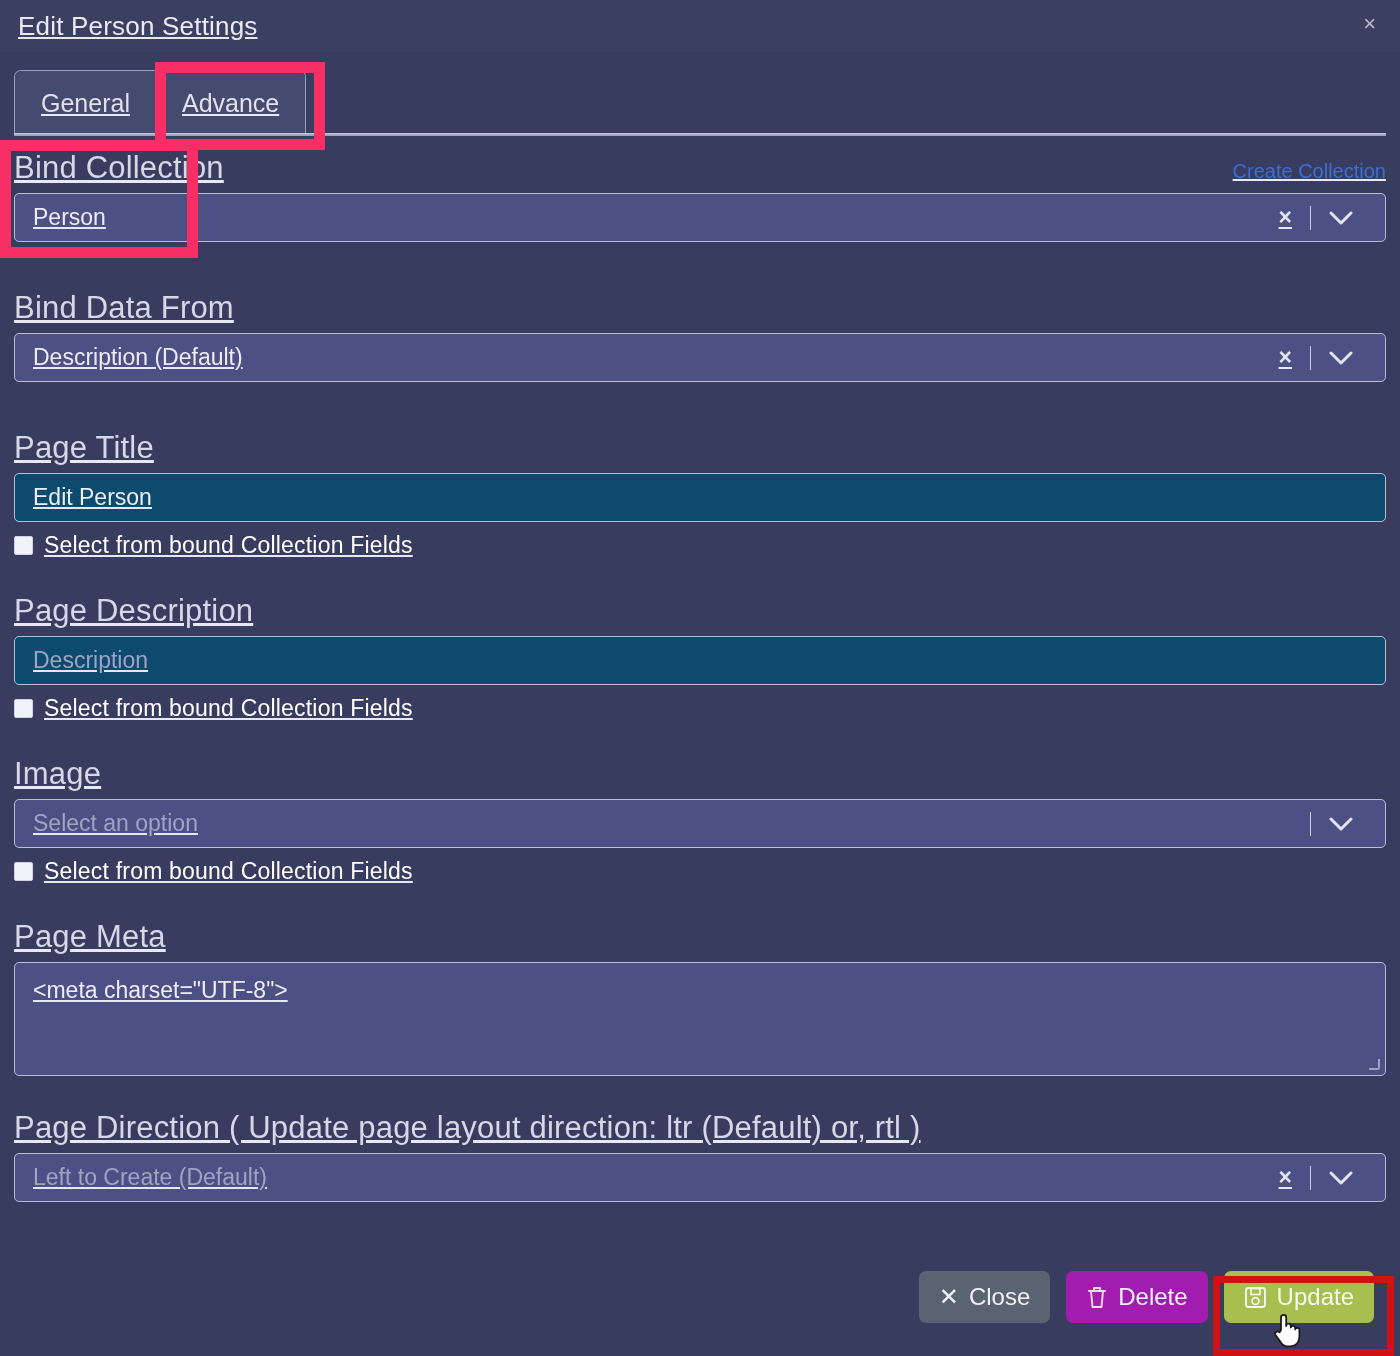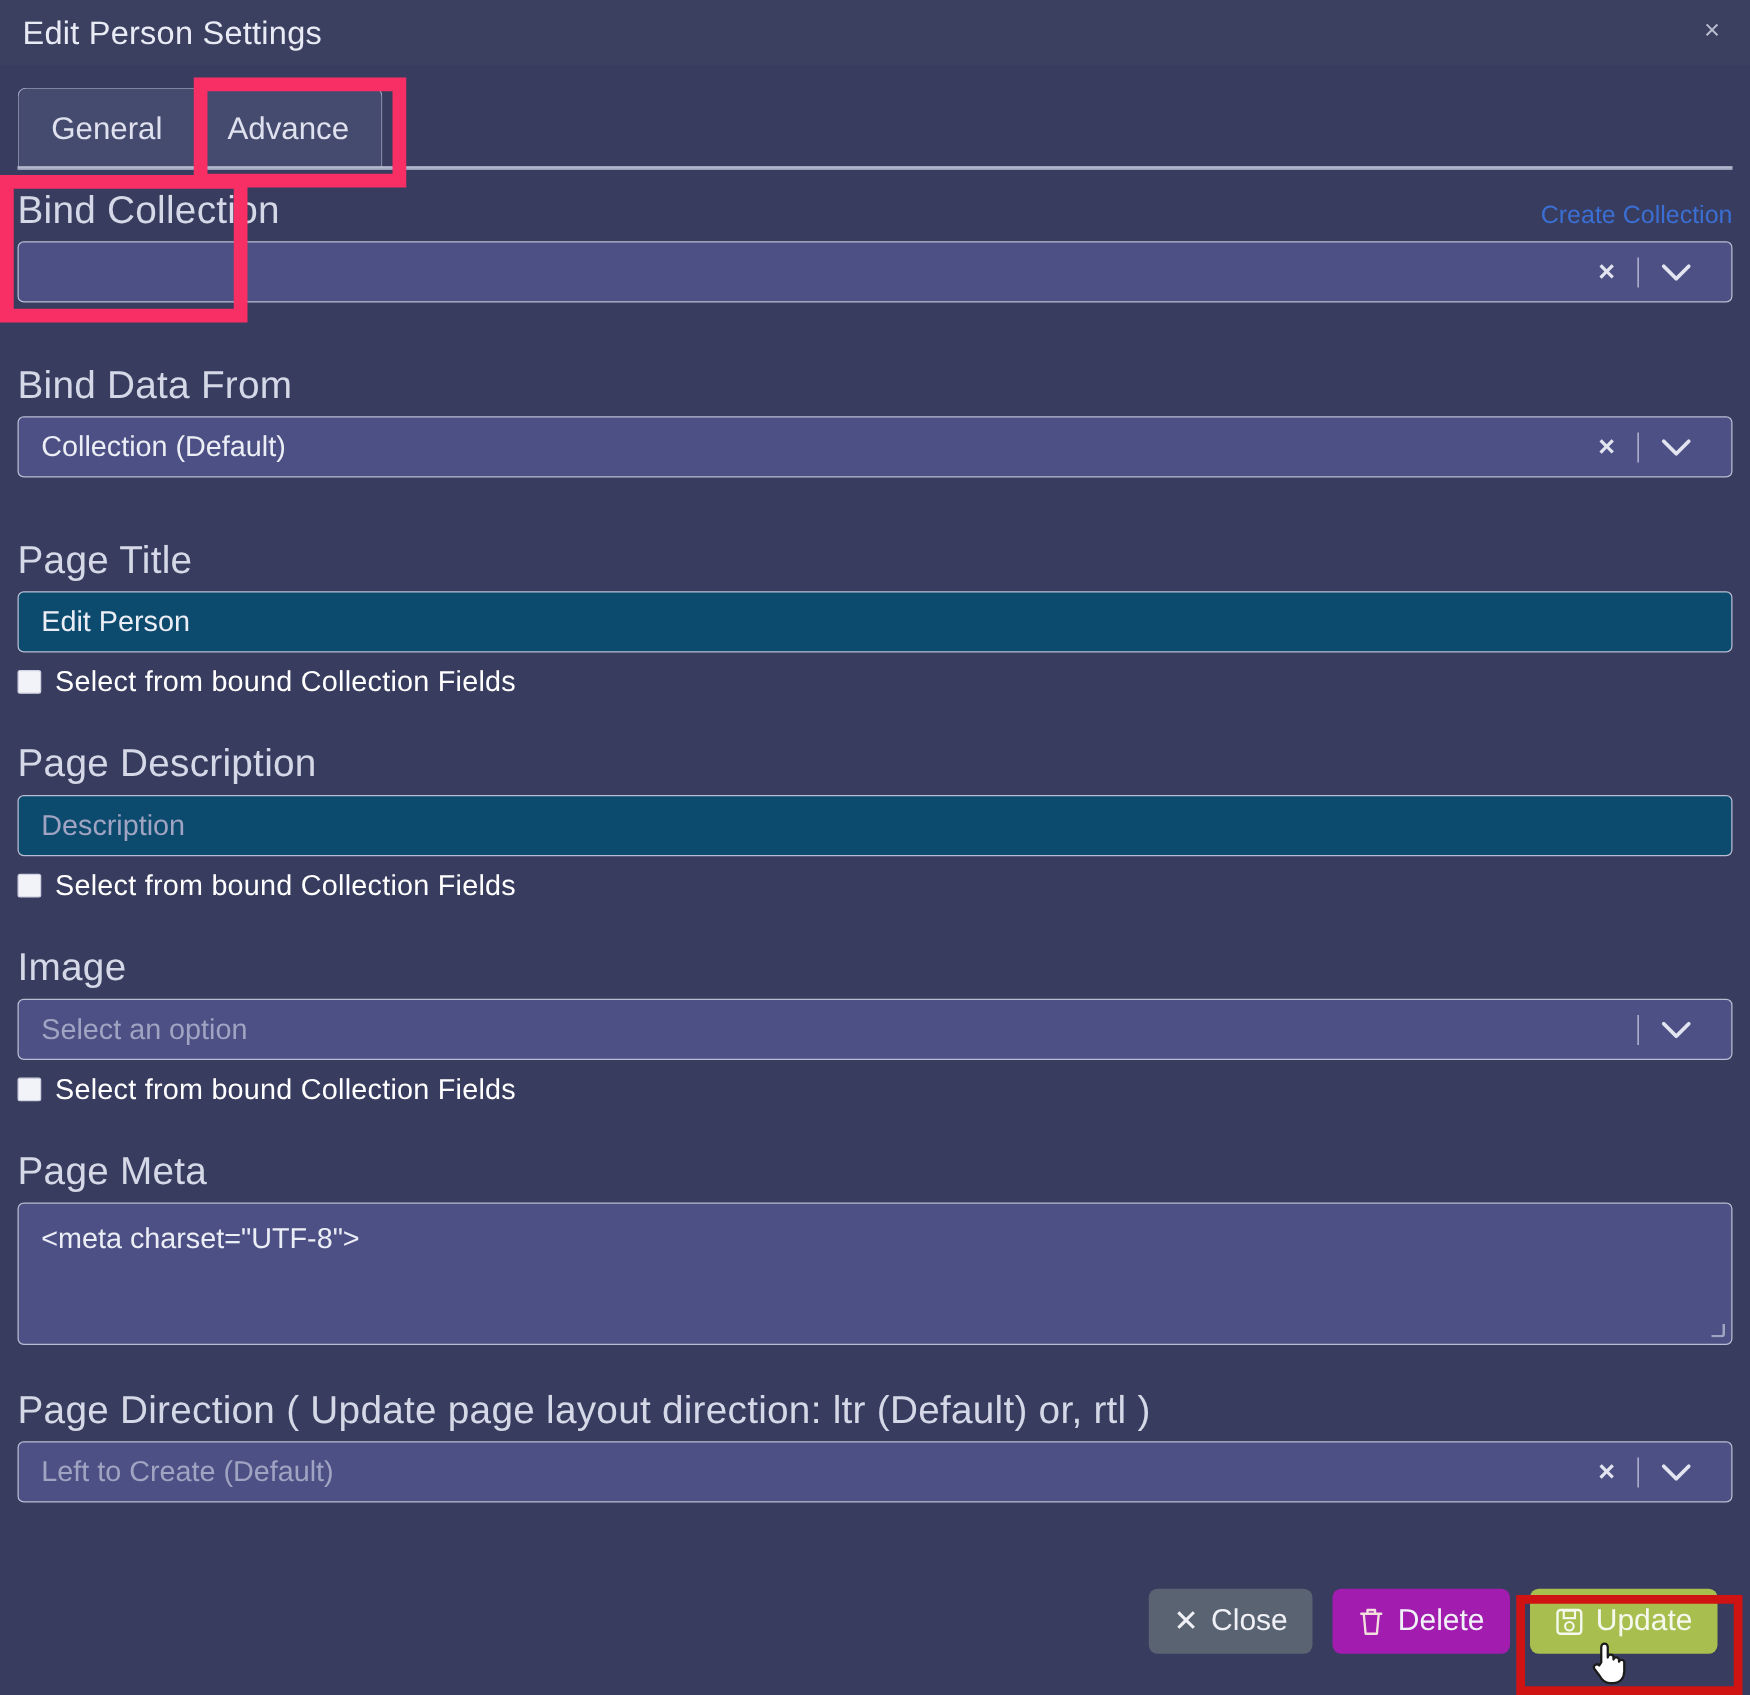--- a/index.html
+++ b/index.html
@@ -9,20 +9,21 @@
     background: #383c5e;
     font-family: "Liberation Sans", sans-serif;
     overflow: hidden;
   }
   .dialog {
     position: relative;
     width: 1400px;
     height: 1356px;
     background: #383c5e;
     color: #e6e8f2;
+    text-decoration: underline;
   }
 
   
   .titlebar {
     position: relative;
     height: 52px;
     background: #3b3f60;
     display: flex;
     align-items: center;
     padding: 0 18px;
@@ -262,40 +263,41 @@
   </div>
 
   <div class="form">
 
     <div class="field">
       <div class="field-head">
         <span class="label">Bind Collection</span>
         <span class="link">Create Collection</span>
       </div>
       <div class="control">
+        <span class="value">Person</span>
         <span class="ctrl-icons">
           <span class="ctrl-clear">×</span>
           <span class="ctrl-sep"></span>
           <span class="ctrl-caret">
             <svg width="24" height="14" viewBox="0 0 24 14">
                 <path d="M2 2 L12 12 L22 2" stroke="#e2e4ef" stroke-width="3" fill="none" stroke-linecap="round" stroke-linejoin="round"></path>
               </svg>
           </span>
         </span>
       </div>
     </div>
 
     <div class="gap-lg"></div>
 
     <div class="field">
       <div class="field-head">
         <span class="label">Bind Data From</span>
       </div>
       <div class="control">
-        <span class="value">Collection (Default)</span>
+        <span class="value">Description (Default)</span>
         <span class="ctrl-icons">
           <span class="ctrl-clear">×</span>
           <span class="ctrl-sep"></span>
           <span class="ctrl-caret">
             <svg width="24" height="14" viewBox="0 0 24 14">
                 <path d="M2 2 L12 12 L22 2" stroke="#e2e4ef" stroke-width="3" fill="none" stroke-linecap="round" stroke-linejoin="round"></path>
               </svg>
           </span>
         </span>
       </div>

